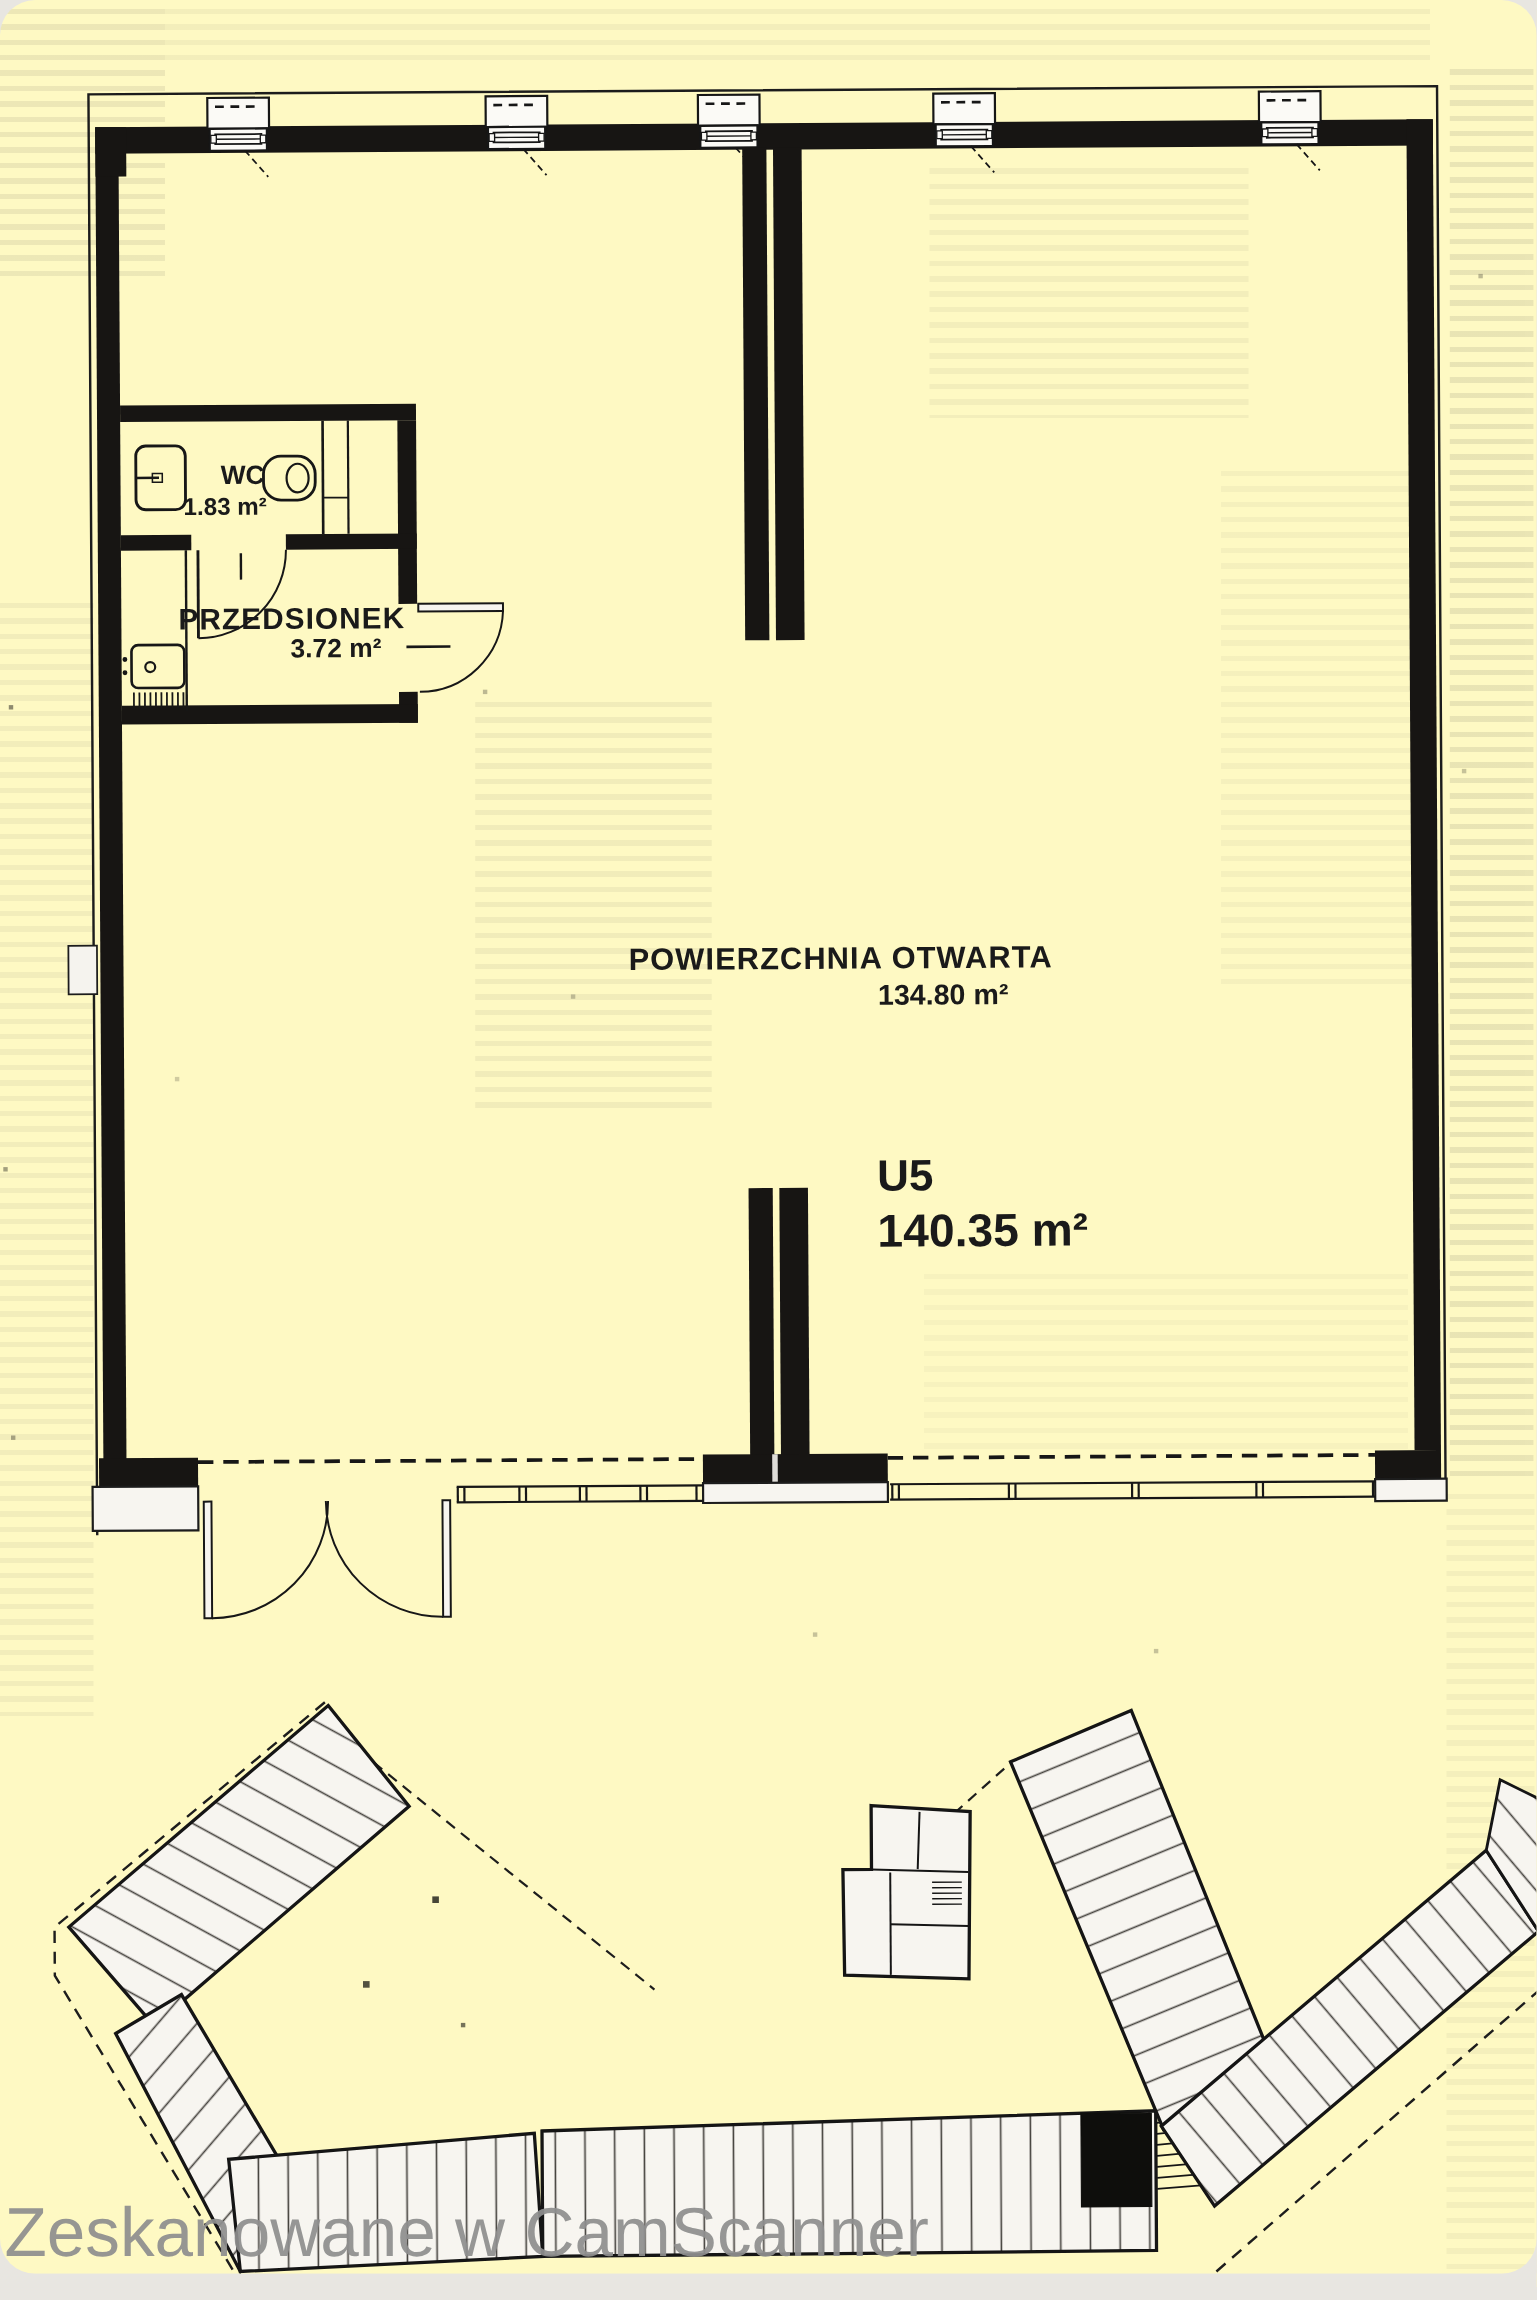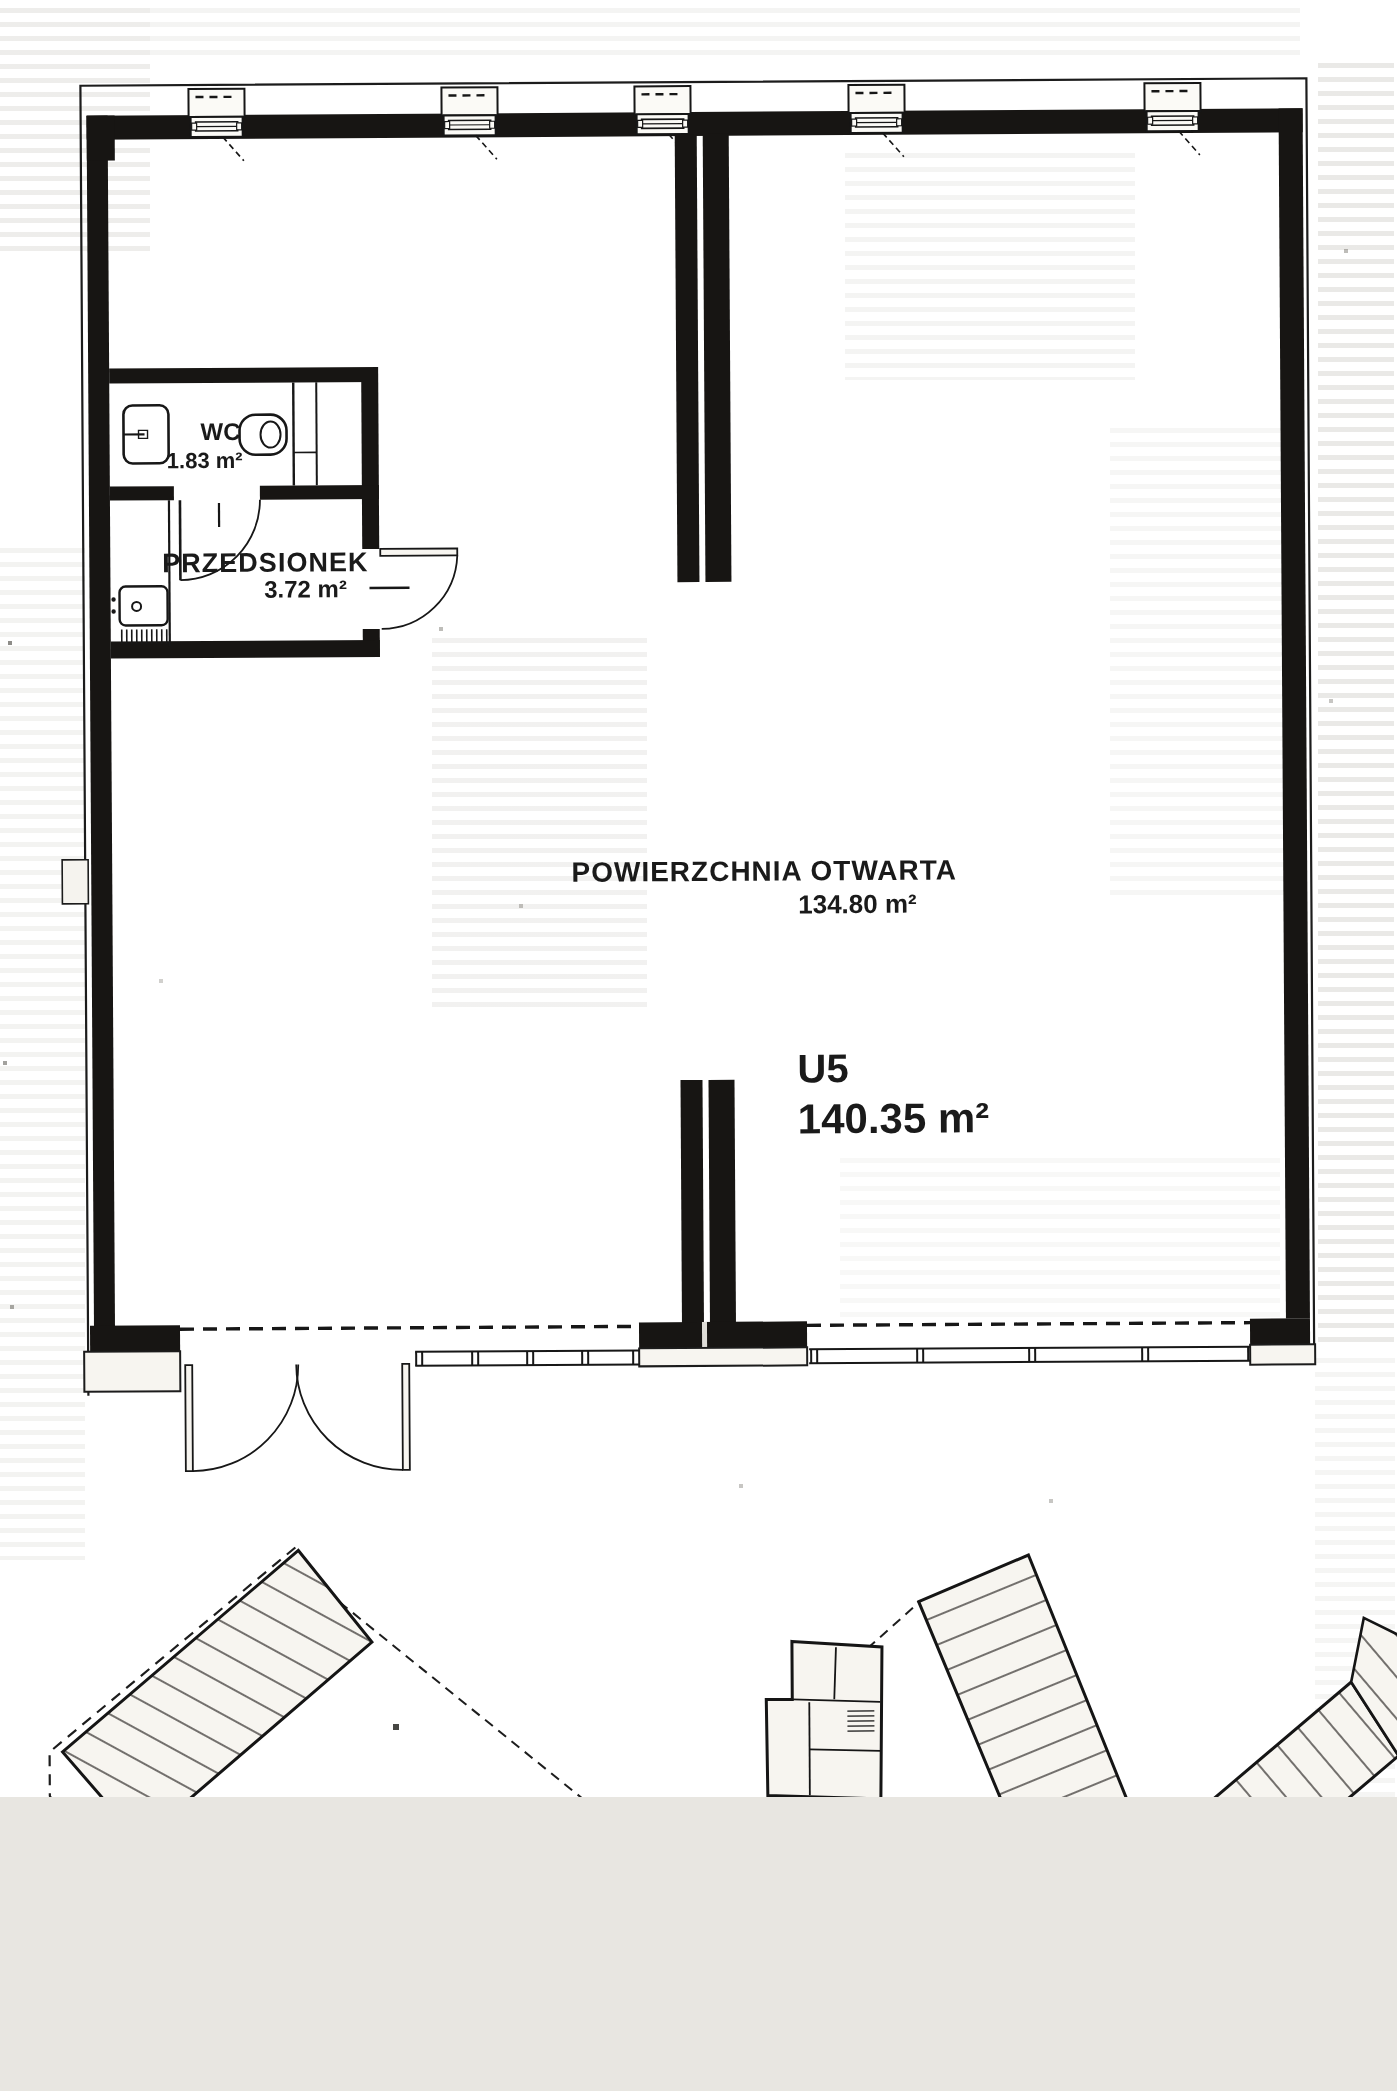--- a/index.html
+++ b/index.html
@@ -1,22 +1,23 @@
 <!DOCTYPE html>
 <html><head>
 <meta charset="utf-8">
 <style>
   html,body{margin:0;padding:0;background:#e8e6e1;}
   .page{
     position:relative;
-    width:1397px;height:1797px;
+    width:1397px;height:2067px;
     margin:0 auto;
-    background:#ffffff;
+    background:#fef9c3;
     overflow:hidden;
     font-family:"Liberation Sans", sans-serif;
+    border-radius:32px;
   }
   
   .ghost{
     position:absolute;
     background:repeating-linear-gradient(
       180deg,
       rgba(0,0,0,0) 0px, rgba(0,0,0,0) 8px,
       rgba(116,112,98,0.16) 8px, rgba(116,112,98,0.16) 13px,
       rgba(0,0,0,0) 13px, rgba(0,0,0,0) 14px);
     filter:blur(0.7px);
@@ -299,13 +300,14 @@
 
         <polygon points="915,1603 1025,1557 1160,1898 1052,1938" fill="url(#pRooms3)" stroke="#151515" stroke-width="3"></polygon>
 
         <polygon points="1050,1935 1098,2008 1394,1760 1347,1686" fill="url(#pRooms4)" stroke="#151515" stroke-width="3"></polygon>
 
         <polygon points="1347,1686 1394,1760 1396,1640 1360,1622" fill="url(#pRooms4)" stroke="#151515" stroke-width="2.6"></polygon>
       </g>
     </g>
   </svg>
 
+  <div class="watermark">Zeskanowane w CamScanner</div>
 </div>
 
 </body></html>

